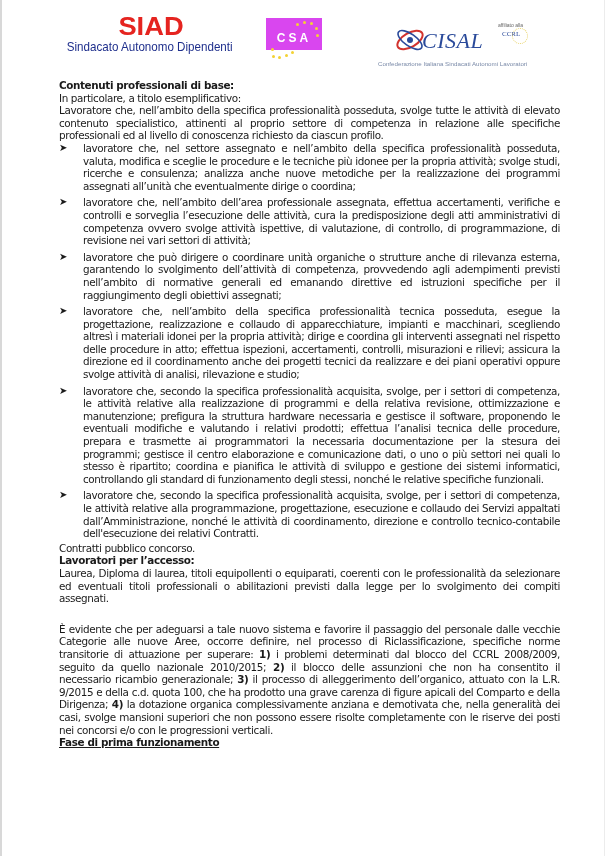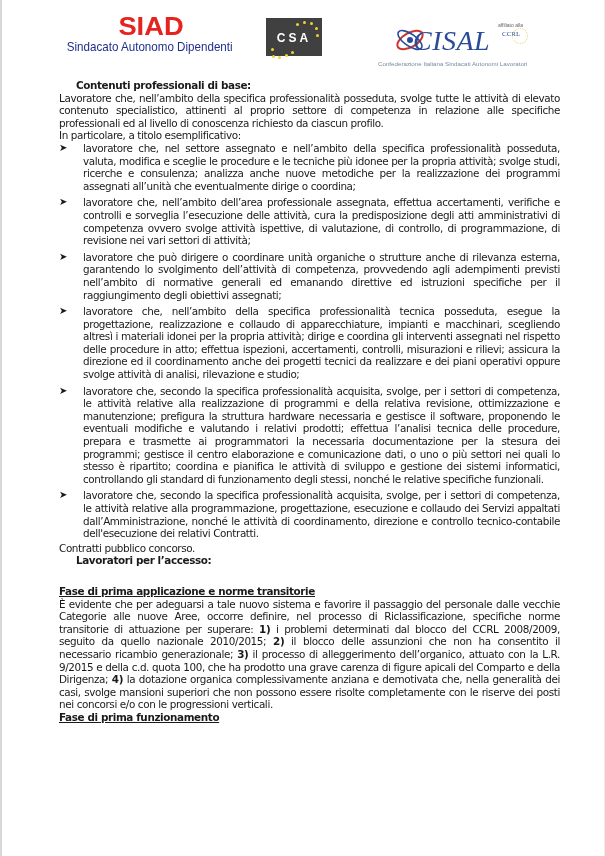--- a/index.html
+++ b/index.html
@@ -16,52 +16,52 @@
   .siad-title {
     font-family: "Liberation Sans", sans-serif; font-weight: bold; color: #e52420;
     font-size: 26px; line-height: 24px; letter-spacing: 0px;
     transform: scaleX(1.05);
   }
   .siad-sub {
     font-family: "Liberation Sans", sans-serif; color: #1f2f8c; font-size: 13.5px;
     line-height: 18px; transform: scaleX(0.86); white-space: nowrap; margin-left: -12px;
   }
   .logo-csa {
-    position: absolute; left: 266px; top: 18px; width: 56px; height: 38px;
-    background: #404040;
+    position: absolute; left: 266px; top: 18px; width: 56px; height: 32px;
+    background: #d946ef;
   }
   .logo-csa .csa-text {
     position: absolute; left: 0; top: 13px; width: 56px; text-align: center;
     color: #ffffff; font-weight: bold; font-size: 12px; letter-spacing: 3px;
     font-family: "Liberation Sans", sans-serif;
   }
   .logo-csa .star { position: absolute; width: 3px; height: 3px; background: #f3d233; border-radius: 50%; }
 
   .logo-cisal { position: absolute; left: 382px; top: 12px; width: 170px; height: 60px; }
   .cisal-swoosh { position: absolute; left: 12px; top: 12px; width: 32px; height: 32px; }
   .cisal-word {
-    position: absolute; left: 31px; top: 14px; font-family: "Liberation Serif", serif;
-    font-style: italic; font-size: 28px; color: #2a4a9a; letter-spacing: 0.5px; line-height: 30px;
+    position: absolute; left: 40px; top: 14px; font-family: "Liberation Serif", serif;
+    font-style: italic; font-size: 22px; color: #2a4a9a; letter-spacing: 0.5px; line-height: 30px;
   }
   .cisal-aff { position: absolute; left: 116px; top: 10px; font-size: 5px; color: #666; font-family: "Liberation Sans", sans-serif; }
   .cisal-cesi { position: absolute; left: 120px; top: 18px; font-size: 7px; color: #2a4a9a; font-family: "Liberation Serif", serif; }
   .cisal-ring { position: absolute; left: 130px; top: 16px; width: 14px; height: 14px; border-radius: 50%; border: 1px dotted #e8d36a; }
   .cisal-sub {
     position: absolute; left: -4px; top: 48px; font-size: 6.2px; color: #7a8aa8; white-space: nowrap;
     font-family: "Liberation Sans", sans-serif;
   }
 
   
   .content {
     position: absolute; left: 59px; top: 79px; width: 501px;
     font-size: 10.4px; line-height: 12.6px; font-family: "DejaVu Sans", sans-serif;
     letter-spacing: -0.38px;
   }
   .content p { margin: 0; text-align: justify; }
-  .content .bold { font-weight: bold; margin-left: 17px; }
+  .content .bold { font-weight: bold; }
   .bullets { margin: 0; padding: 0; list-style: none; }
   .bullets li { position: relative; padding-left: 24px; text-align: justify; margin-bottom: 4px; }
   .bullets li .arrow { position: absolute; left: 0; top: 0; font-size: 10px; }
   .section-title { text-align: center; font-weight: bold; text-decoration: underline; margin: 0; }
   .gap-lg { height: 18px; }
   .justify-last { text-align: justify; }
 </style>
 </head>
 <body>
 
@@ -97,22 +97,22 @@
     <div class="cisal-word">CISAL</div>
     <div class="cisal-aff">affiliato alla</div>
     <div class="cisal-cesi">CCRL</div>
     <div class="cisal-ring"></div>
     <div class="cisal-sub">Confederazione Italiana Sindacati Autonomi Lavoratori</div>
   </div>
 </div>
 
 <div class="content">
   <p class="bold">Contenuti professionali di base:</p>
+  <p style="text-align:left">In particolare, a titolo esemplificativo:</p>
   <p>Lavoratore che, nell’ambito della specifica professionalità posseduta, svolge tutte le attività di elevato contenuto specialistico, attinenti al proprio settore di competenza in relazione alle specifiche professionali ed al livello di conoscenza richiesto da ciascun profilo.</p>
-  <p style="text-align:left">In particolare, a titolo esemplificativo:</p>
 
   <ul class="bullets">
     <li>
       <span class="arrow">➤</span>
       <span>lavoratore che, nel settore assegnato e nell’ambito della specifica professionalità posseduta, valuta, modifica e sceglie le procedure e le tecniche più idonee per la propria attività; svolge studi, ricerche e consulenza; analizza anche nuove metodiche per la realizzazione dei programmi assegnati all’unità che eventualmente dirige o coordina;</span>
     </li>
     <li>
       <span class="arrow">➤</span>
       <span>lavoratore che, nell’ambito dell’area professionale assegnata, effettua accertamenti, verifiche e controlli e sorveglia l’esecuzione delle attività, cura la predisposizione degli atti amministrativi di competenza ovvero svolge attività ispettive, di valutazione, di controllo, di programmazione, di revisione nei vari settori di attività;</span>
     </li>
@@ -129,19 +129,19 @@
       <span>lavoratore che, secondo la specifica professionalità acquisita, svolge, per i settori di competenza, le attività relative alla realizzazione di programmi e della relativa revisione, ottimizzazione e manutenzione; prefigura la struttura hardware necessaria e gestisce il software, proponendo le eventuali modifiche e valutando i relativi prodotti; effettua l’analisi tecnica delle procedure, prepara e trasmette ai programmatori la necessaria documentazione per la stesura dei programmi; gestisce il centro elaborazione e comunicazione dati, o uno o più settori nei quali lo stesso è ripartito; coordina e pianifica le attività di sviluppo e gestione dei sistemi informatici, controllando gli standard di funzionamento degli stessi, nonché le relative specifiche funzionali.</span>
     </li>
     <li style="margin-bottom:2px">
       <span class="arrow">➤</span>
       <span>lavoratore che, secondo la specifica professionalità acquisita, svolge, per i settori di competenza, le attività relative alla programmazione, progettazione, esecuzione e collaudo dei Servizi appaltati dall’Amministrazione, nonché le attività di coordinamento, direzione e controllo tecnico-contabile dell'esecuzione dei relativi Contratti.</span>
     </li>
   </ul>
 
   <p>Contratti pubblico concorso.</p>
   <p class="bold">Lavoratori per l’accesso:</p>
+  <p>Laurea, Diploma di laurea, titoli equipollenti o equiparati, coerenti con le professionalità da selezionare ed eventuali titoli professionali o abilitazioni previsti dalla legge per lo svolgimento dei compiti assegnati.</p>
 
   <div class="gap-lg"></div>
 
-  <p class="section-title">Fase di prima applicazione e norme transitorie</p>
   <p class="justify-last"><span>È evidente che per adeguarsi a tale nuovo sistema e favorire il passaggio del personale dalle vecchie Categorie alle nuove Aree, occorre definire, nel processo di Riclassificazione, specifiche norme transitorie di attuazione per superare: </span><b>1)</b><span> i problemi determinati dal blocco del CCRL 2008/2009, seguito da quello nazionale 2010/2015; </span><b>2)</b><span> il blocco delle assunzioni che non ha consentito il necessario ricambio generazionale; </span><b>3)</b><span> il processo di alleggerimento dell’organico, attuato con la L.R. 9/2015 e della c.d. quota 100, che ha prodotto una grave carenza di figure apicali del Comparto e della Dirigenza; </span><b>4)</b><span> la dotazione organica complessivamente anziana e demotivata che, nella generalità dei casi, svolge mansioni superiori che non possono essere risolte completamente con le riserve dei posti nei concorsi e/o con le progressioni verticali.</span></p>
   <p class="section-title">Fase di prima funzionamento</p>
 </div>
 
 </body></html>

